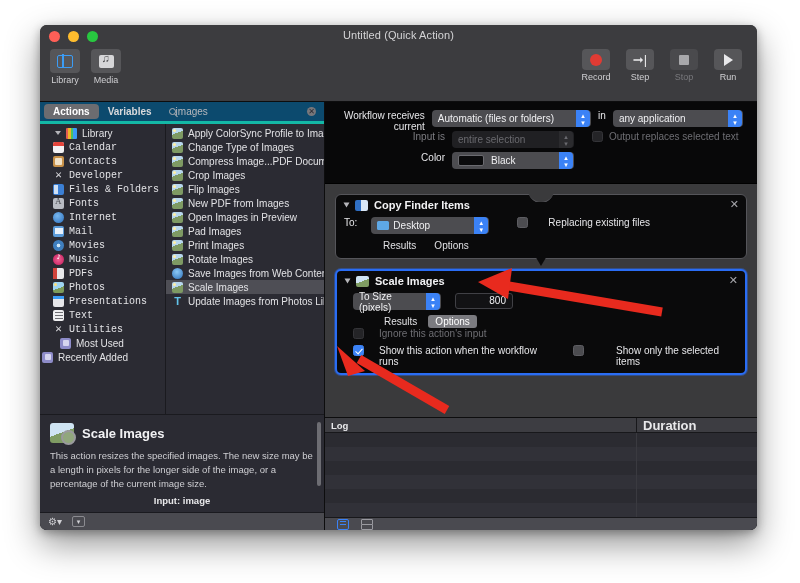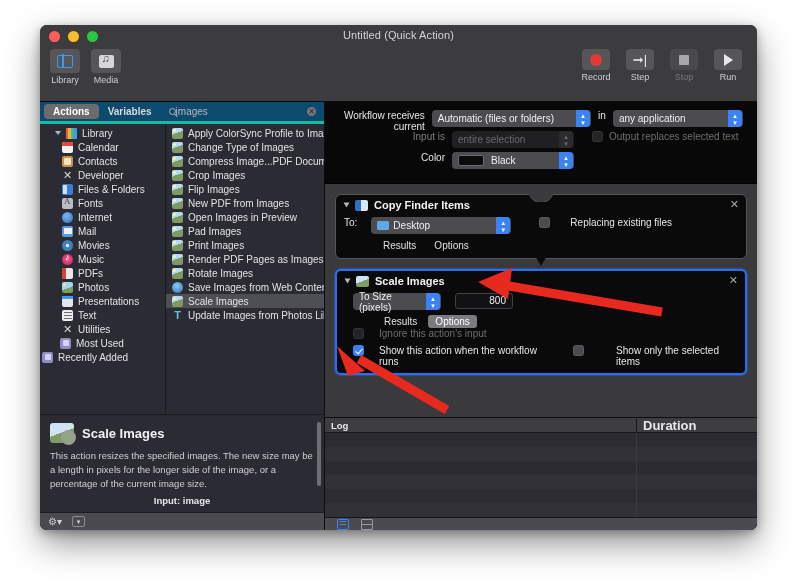--- a/index.html
+++ b/index.html
@@ -100,21 +100,21 @@
 
   .lists { flex: 1; display: flex; min-height: 0; }
   .catlist { width: 126px; flex: none; border-right: 1px solid #1a1a1f; overflow: hidden; padding-top: 2px; }
   .actlist { flex: 1; overflow: hidden; padding-top: 2px; position: relative; }
 
   .row {
     height: 14px; display: flex; align-items: center; gap: 5px;
     font-size: 10px; color: #e2e2e5; padding-left: 6px; white-space: nowrap;
   }
   .row.sel { background: #4e4e55; }
-  .row.indent1 { padding-left: 22px; }
+  .row.indent1 { padding-left: 13px; font-family: Liberation Mono, monospace; }
   .row.indent0 { padding-left: 16px; }
   .tri { width: 0; height: 0; border-left: 4px solid #b5b5ba; border-top: 3px solid transparent; border-bottom: 3px solid transparent; margin-right: 1px; }
   .tri.open { transform: rotate(90deg); }
 
   .ic { width: 11px; height: 11px; flex: none; border-radius: 2px; position: relative; }
   .ic-lib { background: linear-gradient(90deg,#e45c52 0 22%, #f0b429 22% 44%, #4cc45f 44% 66%, #3b9cf5 66% 100%); border-radius:1px; }
   .ic-cal { background: #f2f2f4; }
   .ic-cal:after { content:""; position:absolute; left:0; right:0; top:0; height:4px; background:#e4453c; border-radius:2px 2px 0 0; }
   .ic-contacts { background: #c8924a; }
   .ic-contacts:after { content:""; position:absolute; left:2px; top:2px; width:7px; height:7px; background:#f1e2c8; border-radius:1px; }
@@ -430,24 +430,20 @@
             <div class="row">
                 <span class="ic ic-act"></span>
                 <span>Pad Images</span>
               </div>
             <div class="row">
                 <span class="ic ic-act"></span>
                 <span>Print Images</span>
               </div>
             <div class="row">
                 <span class="ic ic-act"></span>
-                <span>Render PDF Pages as Images</span>
-              </div>
-            <div class="row">
-                <span class="ic ic-act"></span>
                 <span>Rotate Images</span>
               </div>
             <div class="row">
                 <span class="ic ic-web"></span>
                 <span>Save Images from Web Content</span>
               </div>
             <div class="row sel">
                 <span class="ic ic-act"></span>
                 <span>Scale Images</span>
               </div>
@@ -517,21 +513,21 @@
             <div class="notch-top"></div>
             <div class="act-head">
               <span class="act-tri"></span>
               <span class="act-icon finder"></span>
               <span class="act-title">Copy Finder Items</span>
               <span class="act-close">✕</span>
             </div>
             <div class="act-body">
               <div class="act-line">
                 <span class="tag-to">To:</span>
-                <div class="popup" style="width:140px">
+                <div class="popup" style="width:118px">
                   <span class="sw-folder"></span>
                   <span>Desktop</span>
                   <span class="pop-steppers">▴<br>▾</span>
                 </div>
                 <span class="chk" style="margin-left:14px"></span>
                 <span class="chk-lab">Replacing existing files</span>
               </div>
               <div class="btnrow">
                 <span class="linkbtn">Results</span>
                 <span class="linkbtn">Options</span>

